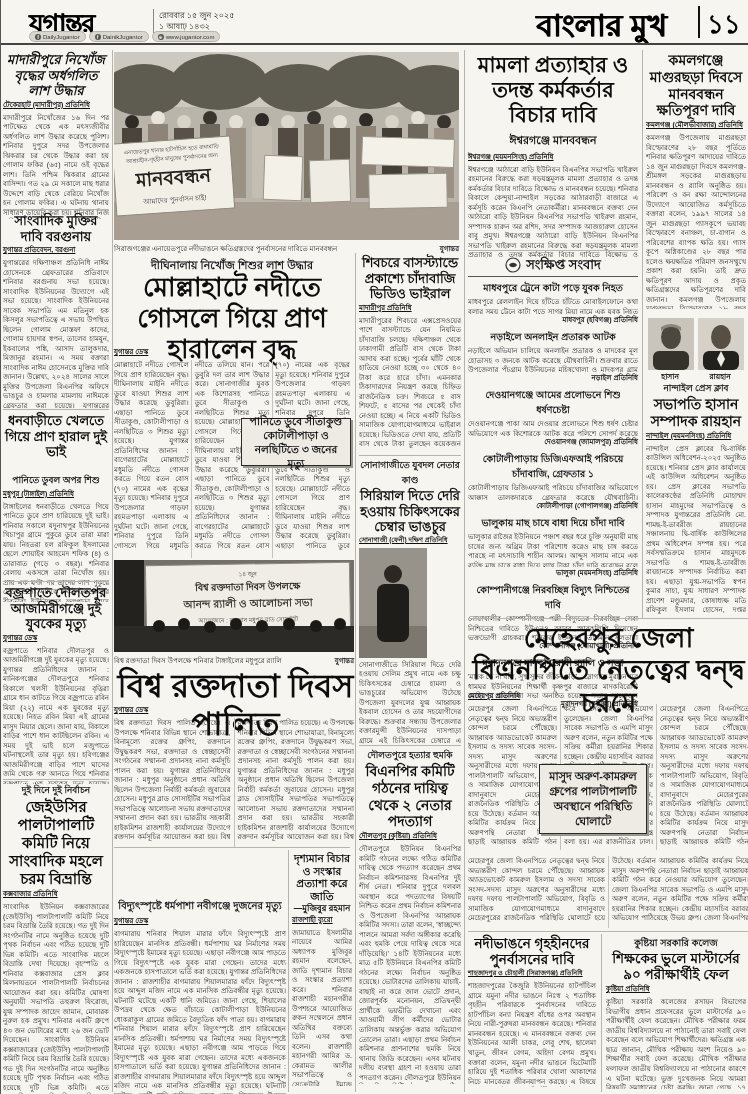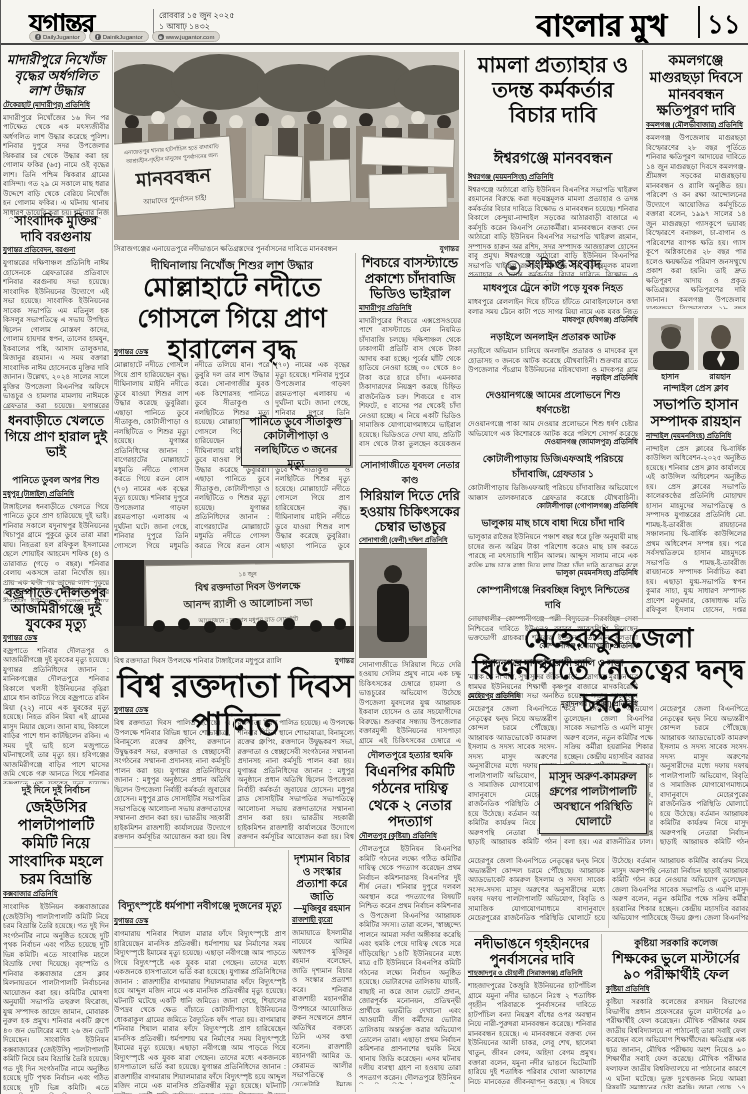--- a/index.html
+++ b/index.html
@@ -269,27 +269,27 @@
 
   <div class="abs" style="left:358px;top:748px;width:102px;">
     <div class="kicker" style="font-size:9px;">দৌলতপুরে হত্যার হুমকি</div>
     <div class="headline" style="font-size:14px;">বিএনপির কমিটি গঠনের দায়িত্ব থেকে ২ নেতার পদত্যাগ</div>
     <div class="byline">দৌলতপুর (কুষ্টিয়া) প্রতিনিধি</div>
     <div class="body-txt" style="height:240px;margin-top:2px;">দৌলতপুরে ইউনিয়ন বিএনপির কমিটি গঠনের লক্ষ্যে গঠিত কমিটির দায়িত্ব থেকে পদত্যাগ করেছেন প্রথম নির্বাচন কমিশনারসহ বিএনপির দুই শীর্ষ নেতা। শনিবার দুপুরে দলবল অবস্থান করে পদত্যাগের বিষয়টি নিশ্চিত করেন প্রথম নির্বাচন কমিশনার ও উপজেলা বিএনপির আহ্বায়ক কমিটির সদস্য। তারা বলেন, 'স্বাচ্ছন্দ্যে পালনে আমরা সর্বদা অঙ্গীকার করেছি এবং হুমকি পেয়ে দায়িত্ব থেকে সরে দাঁড়িয়েছি।' ১৪টি ইউনিয়নের মধ্যে মাত্র ৫টি ইউনিয়নে বিএনপির কমিটি গঠনের লক্ষ্যে নির্বাচন অনুষ্ঠিত হয়েছে। ভোটারদের তালিকায় যাচাই-বাছাই না করে জাল ভোটে প্রদান, জোরপূর্বক মনোনয়ন, প্রতিদ্বন্দ্বী প্রার্থীকে ভয়ভীতি দেখানো এবং আওয়ামী লীগ কর্মীদের ভোটার তালিকায় অন্তর্ভুক্ত করার অভিযোগ তোলেন তারা। এছাড়া প্রথম নির্বাচন কমিশনার প্রাণনাশের হুমকি নিয়ে থানায় জিডি করেছেন। এসব ঘটনায় দলীয় ব্যবস্থা গ্রহণ না হওয়ায় তারা পদত্যাগ করেন। দৌলতপুরে ইউনিয়ন বিএনপির কমিটি গঠনের লক্ষ্যে গঠিত কমিটির দায়িত্ব থেকে পদত্যাগ করেছেন প্রথম নির্বাচন কমিশনারসহ বিএনপির দুই শীর্ষ নেতা। শনিবার দুপুরে দলবল অবস্থান করে পদত্যাগের বিষয়টি নিশ্চিত করেন প্রথম নির্বাচন কমিশনার ও উপজেলা বিএনপির আহ্বায়ক কমিটির সদস্য। তারা বলেন, 'স্বাচ্ছন্দ্যে পালনে আমরা সর্বদা অঙ্গীকার করেছি এবং হুমকি পেয়ে দায়িত্ব থেকে সরে দাঁড়িয়েছি।' ১৪টি ইউনিয়নের মধ্যে মাত্র ৫টি ইউনিয়নে বিএনপির কমিটি গঠনের লক্ষ্যে নির্বাচন অনুষ্ঠিত হয়েছে। ভোটারদের তালিকায় যাচাই-বাছাই না করে জাল ভোটে প্রদান, জোরপূর্বক মনোনয়ন, প্রতিদ্বন্দ্বী প্রার্থীকে ভয়ভীতি দেখানো এবং আওয়ামী লীগ কর্মীদের ভোটার তালিকায় অন্তর্ভুক্ত করার অভিযোগ তোলেন তারা। এছাড়া প্রথম নির্বাচন কমিশনার প্রাণনাশের হুমকি নিয়ে থানায় জিডি করেছেন। এসব ঘটনায় দলীয় ব্যবস্থা গ্রহণ না হওয়ায় তারা পদত্যাগ করেন। দৌলতপুরে ইউনিয়ন বিএনপির কমিটি গঠনের লক্ষ্যে গঠিত কমিটির দায়িত্ব থেকে পদত্যাগ করেছেন প্রথম নির্বাচন কমিশনারসহ বিএনপির দুই শীর্ষ নেতা। শনিবার দুপুরে দলবল অবস্থান করে পদত্যাগের বিষয়টি নিশ্চিত করেন প্রথম নির্বাচন কমিশনার ও উপজেলা বিএনপির আহ্বায়ক কমিটির সদস্য। তারা বলেন, 'স্বাচ্ছন্দ্যে পালনে আমরা সর্বদা অঙ্গীকার করেছি এবং হুমকি পেয়ে দায়িত্ব থেকে সরে দাঁড়িয়েছি।' ১৪টি ইউনিয়নের মধ্যে মাত্র ৫টি ইউনিয়নে বিএনপির কমিটি গঠনের লক্ষ্যে নির্বাচন অনুষ্ঠিত হয়েছে। ভোটারদের তালিকায় যাচাই-বাছাই না করে জাল ভোটে প্রদান, জোরপূর্বক মনোনয়ন, প্রতিদ্বন্দ্বী প্রার্থীকে ভয়ভীতি দেখানো এবং আওয়ামী লীগ কর্মীদের ভোটার তালিকায় অন্তর্ভুক্ত করার অভিযোগ তোলেন তারা। এছাড়া প্রথম নির্বাচন কমিশনার প্রাণনাশের হুমকি নিয়ে থানায় জিডি করেছেন। এসব ঘটনায় দলীয় ব্যবস্থা গ্রহণ না হওয়ায় তারা পদত্যাগ করেন। দৌলতপুরে ইউনিয়ন বিএনপির কমিটি গঠনের লক্ষ্যে গঠিত কমিটির দায়িত্ব থেকে পদত্যাগ করেছেন প্রথম নির্বাচন কমিশনারসহ বিএনপির দুই শীর্ষ নেতা। শনিবার দুপুরে দলবল অবস্থান করে পদত্যাগের বিষয়টি নিশ্চিত করেন প্রথম নির্বাচন কমিশনার ও উপজেলা বিএনপির আহ্বায়ক কমিটির সদস্য। তারা বলেন, 'স্বাচ্ছন্দ্যে পালনে আমরা সর্বদা অঙ্গীকার করেছি এবং হুমকি পেয়ে দায়িত্ব থেকে সরে দাঁড়িয়েছি।' ১৪টি ইউনিয়নের মধ্যে মাত্র ৫টি ইউনিয়নে বিএনপির কমিটি গঠনের লক্ষ্যে নির্বাচন অনুষ্ঠিত হয়েছে। ভোটারদের তালিকায় যাচাই-বাছাই না করে জাল ভোটে প্রদান, জোরপূর্বক মনোনয়ন, প্রতিদ্বন্দ্বী প্রার্থীকে ভয়ভীতি দেখানো এবং আওয়ামী লীগ কর্মীদের ভোটার তালিকায় অন্তর্ভুক্ত করার অভিযোগ তোলেন তারা। এছাড়া প্রথম নির্বাচন কমিশনার প্রাণনাশের হুমকি নিয়ে থানায় জিডি করেছেন। এসব ঘটনায় দলীয় ব্যবস্থা গ্রহণ না হওয়ায় তারা পদত্যাগ করেন।</div>
   </div>
 
   <div class="abs" style="left:467px;top:52px;width:170px;">
     <div class="headline" style="font-size:21px;">মামলা প্রত্যাহার ও তদন্ত কর্মকর্তার বিচার দাবি</div>
-    <div class="subhead" style="font-size:15px;margin-top:18px;">ঈশ্বরগঞ্জে মানববন্ধন</div>
+    <div class="subhead" style="font-size:11px;margin-top:4px;">ঈশ্বরগঞ্জে মানববন্ধন</div>
     <div class="byline">ঈশ্বরগঞ্জ (ময়মনসিংহ) প্রতিনিধি</div>
     <div class="body-txt" style="height:96px;margin-top:2px;">ঈশ্বরগঞ্জে আঠারো বাড়ি ইউনিয়ন বিএনপির সভাপতি খাইরুল রহমানের বিরুদ্ধে করা ষড়যন্ত্রমূলক মামলা প্রত্যাহার ও তদন্ত কর্মকর্তার বিচার দাবিতে বিক্ষোভ ও মানববন্ধন হয়েছে। শনিবার বিকালে কেন্দুয়া-নান্দাইল সড়কের আঠারবাড়ী বাজারে এ কর্মসূচি করেন বিএনপি নেতাকর্মীরা। মানববন্ধনে বক্তব্য দেন আঠারো বাড়ি ইউনিয়ন বিএনপির সভাপতি খাইরুল রহমান, সম্পাদক হারুন অর রশিদ, সদর সম্পাদক আজহারুল হোসেন বাবু প্রমুখ। ঈশ্বরগঞ্জে আঠারো বাড়ি ইউনিয়ন বিএনপির সভাপতি খাইরুল রহমানের বিরুদ্ধে করা ষড়যন্ত্রমূলক মামলা প্রত্যাহার ও তদন্ত কর্মকর্তার বিচার দাবিতে বিক্ষোভ ও মানববন্ধন হয়েছে। শনিবার বিকালে কেন্দুয়া-নান্দাইল সড়কের আঠারবাড়ী বাজারে এ কর্মসূচি করেন বিএনপি নেতাকর্মীরা। মানববন্ধনে বক্তব্য দেন আঠারো বাড়ি ইউনিয়ন বিএনপির সভাপতি খাইরুল রহমান, সম্পাদক হারুন অর রশিদ, সদর সম্পাদক আজহারুল হোসেন বাবু প্রমুখ। ঈশ্বরগঞ্জে আঠারো বাড়ি ইউনিয়ন বিএনপির সভাপতি খাইরুল রহমানের বিরুদ্ধে করা ষড়যন্ত্রমূলক মামলা প্রত্যাহার ও তদন্ত কর্মকর্তার বিচার দাবিতে বিক্ষোভ ও মানববন্ধন হয়েছে। শনিবার বিকালে কেন্দুয়া-নান্দাইল সড়কের আঠারবাড়ী বাজারে এ কর্মসূচি করেন বিএনপি নেতাকর্মীরা। মানববন্ধনে বক্তব্য দেন আঠারো বাড়ি ইউনিয়ন বিএনপির সভাপতি খাইরুল রহমান, সম্পাদক হারুন অর রশিদ, সদর সম্পাদক আজহারুল হোসেন বাবু প্রমুখ। ঈশ্বরগঞ্জে আঠারো বাড়ি ইউনিয়ন বিএনপির সভাপতি খাইরুল রহমানের বিরুদ্ধে করা ষড়যন্ত্রমূলক মামলা প্রত্যাহার ও তদন্ত কর্মকর্তার বিচার দাবিতে বিক্ষোভ ও মানববন্ধন হয়েছে। শনিবার বিকালে কেন্দুয়া-নান্দাইল সড়কের আঠারবাড়ী বাজারে এ কর্মসূচি করেন বিএনপি নেতাকর্মীরা। মানববন্ধনে বক্তব্য দেন আঠারো বাড়ি ইউনিয়ন বিএনপির সভাপতি খাইরুল রহমান, সম্পাদক হারুন অর রশিদ, সদর সম্পাদক আজহারুল হোসেন বাবু প্রমুখ। ঈশ্বরগঞ্জে আঠারো বাড়ি ইউনিয়ন বিএনপির সভাপতি খাইরুল রহমানের বিরুদ্ধে করা ষড়যন্ত্রমূলক মামলা প্রত্যাহার ও তদন্ত কর্মকর্তার বিচার দাবিতে বিক্ষোভ ও মানববন্ধন হয়েছে। শনিবার বিকালে কেন্দুয়া-নান্দাইল সড়কের আঠারবাড়ী বাজারে এ কর্মসূচি করেন বিএনপি নেতাকর্মীরা। মানববন্ধনে বক্তব্য দেন আঠারো বাড়ি ইউনিয়ন বিএনপির সভাপতি খাইরুল রহমান, সম্পাদক হারুন অর রশিদ, সদর সম্পাদক আজহারুল হোসেন বাবু প্রমুখ।</div>
   </div>
   <div class="hrule" style="left:467px;top:250px;width:170px;"></div>
 
-  <div class="abs" style="left:467px;top:254px;width:170px;height:22px;display:flex;align-items:flex-end;justify-content:center;gap:5px;border-bottom:1px solid #555;">
+  <div class="abs" style="left:467px;top:254px;width:170px;height:22px;display:flex;align-items:center;justify-content:center;gap:5px;border-bottom:1px solid #555;">
     <svg width="16" height="16" viewBox="0 0 16 16">
       <circle cx="8" cy="8" r="7" fill="none" stroke="#333" stroke-width="1.2"></circle>
       <path d="M4 8c2-3 6-3 8 0-2 3-6 3-8 0z" fill="#333"></path>
     </svg>
     <span style="font-size:13px;font-weight:bold;">সংক্ষিপ্ত সংবাদ</span>
   </div>
 
   <div class="abs" style="left:467px;top:281px;width:170px;">
     <div class="brief">
       <div class="brief-h">মাধবপুরে ট্রেনে কাটা পড়ে যুবক নিহত</div>

